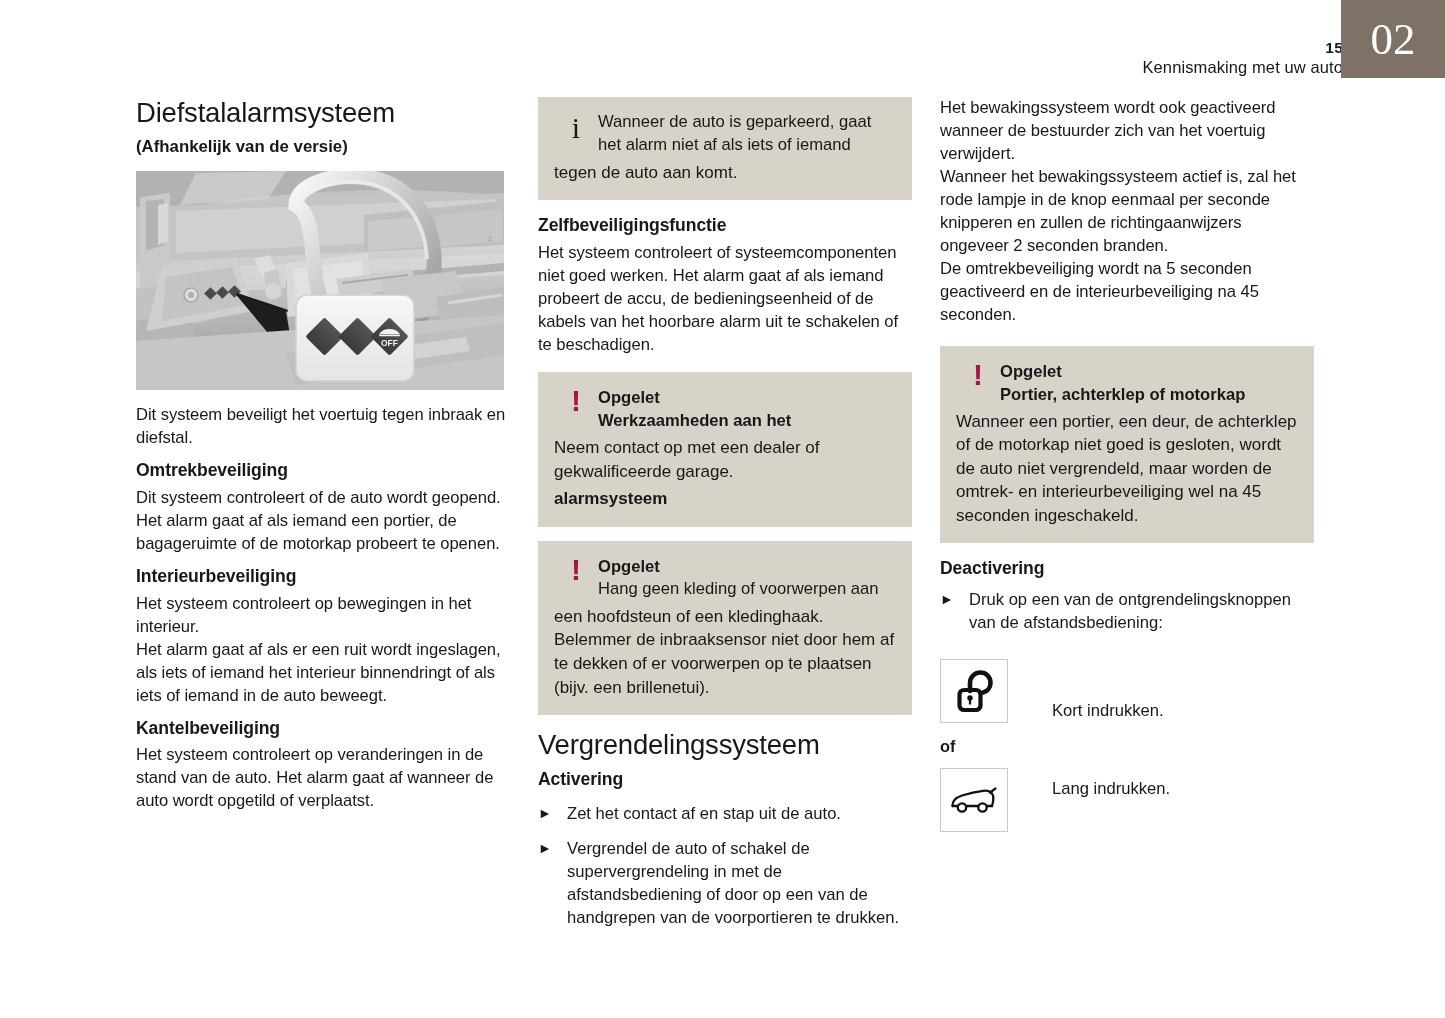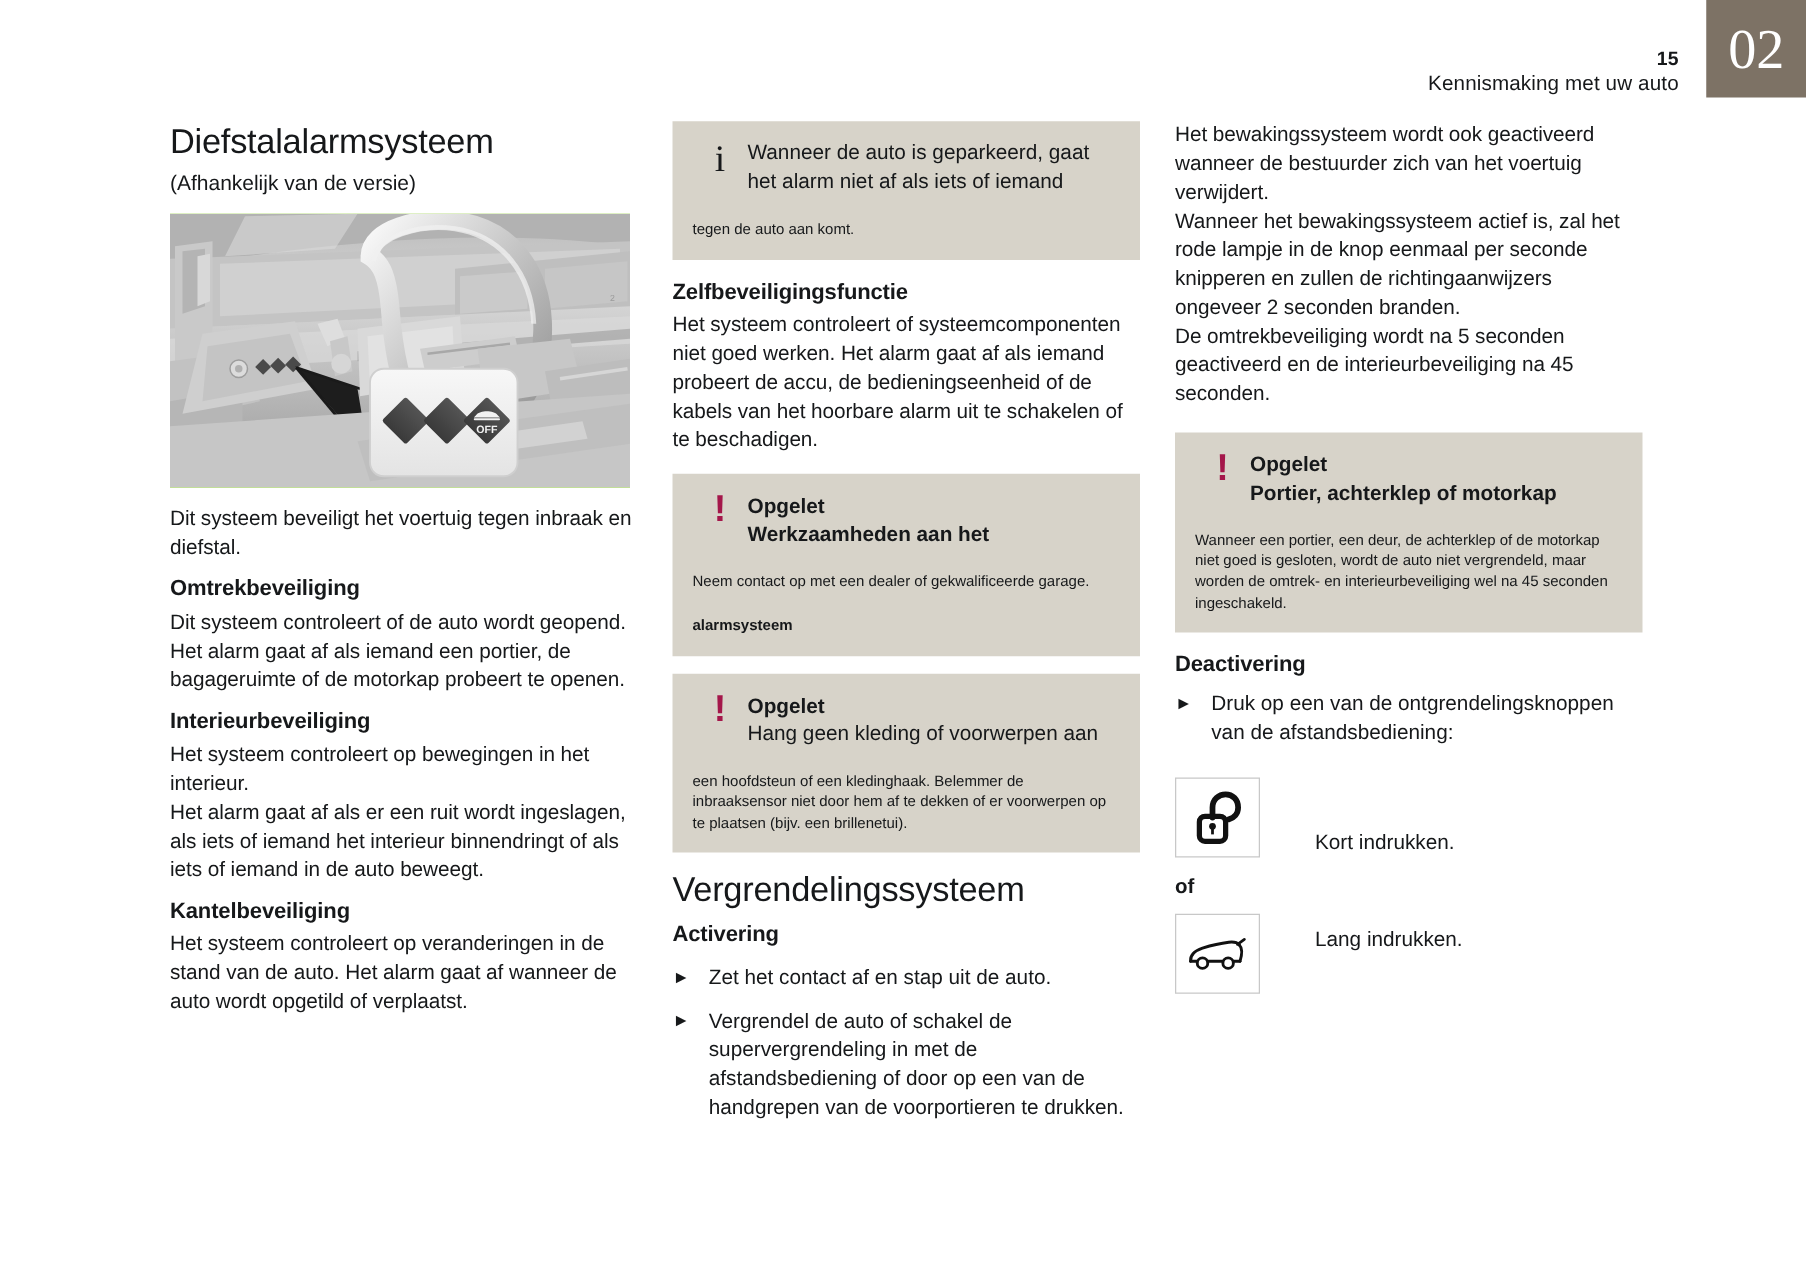--- a/index.html
+++ b/index.html
@@ -17,21 +17,21 @@
   
   .page-header {
     position: absolute;
     top: 0; left: 0; right: 0;
     height: 92px;
   }
   .chapter-tab {
     position: absolute;
     top: 0;
     right: 0;
-    width: 80px;
+    width: 104px;
     height: 78px;
     background: #7d7265;
     color: #ffffff;
     font-family: "Liberation Serif", serif;
     font-size: 45px;
     line-height: 78px;
     text-align: center;
     letter-spacing: 0px;
   }
   .header-text {
@@ -74,21 +74,21 @@
   
   h1.section-title {
     font-size: 27.5px;
     font-weight: normal;
     letter-spacing: -0.2px;
     line-height: 1.18;
     margin-bottom: 7px;
   }
   .subtitle {
     font-size: 16.8px;
-    font-weight: normal;
+    font-weight: bold;
     line-height: 1.35;
     margin-bottom: 12px;
   }
   h2.sub-head {
     font-size: 17.6px;
     font-weight: bold;
     line-height: 1.3;
     margin-top: 9px;
     margin-bottom: 5px;
     letter-spacing: -0.1px;
@@ -147,23 +147,23 @@
     color: #a4164a;
   }
   .note-head-lines { flex: 1 1 auto; }
   .warn-title {
     font-weight: bold;
     font-size: 16.6px;
     line-height: 1.39;
     display: block;
   }
   .note-rest {
-    font-size: 12px;
+    font-size: 17px;
     line-height: 1.385;
-    margin-top: 18px;
+    margin-top: 4px;
   }
   .note-rest.bold { font-weight: bold; }
 
   
   .bullet-row {
     display: flex;
     align-items: flex-start;
     margin-top: 12px;
     font-size: 16.6px;
     line-height: 1.385;

